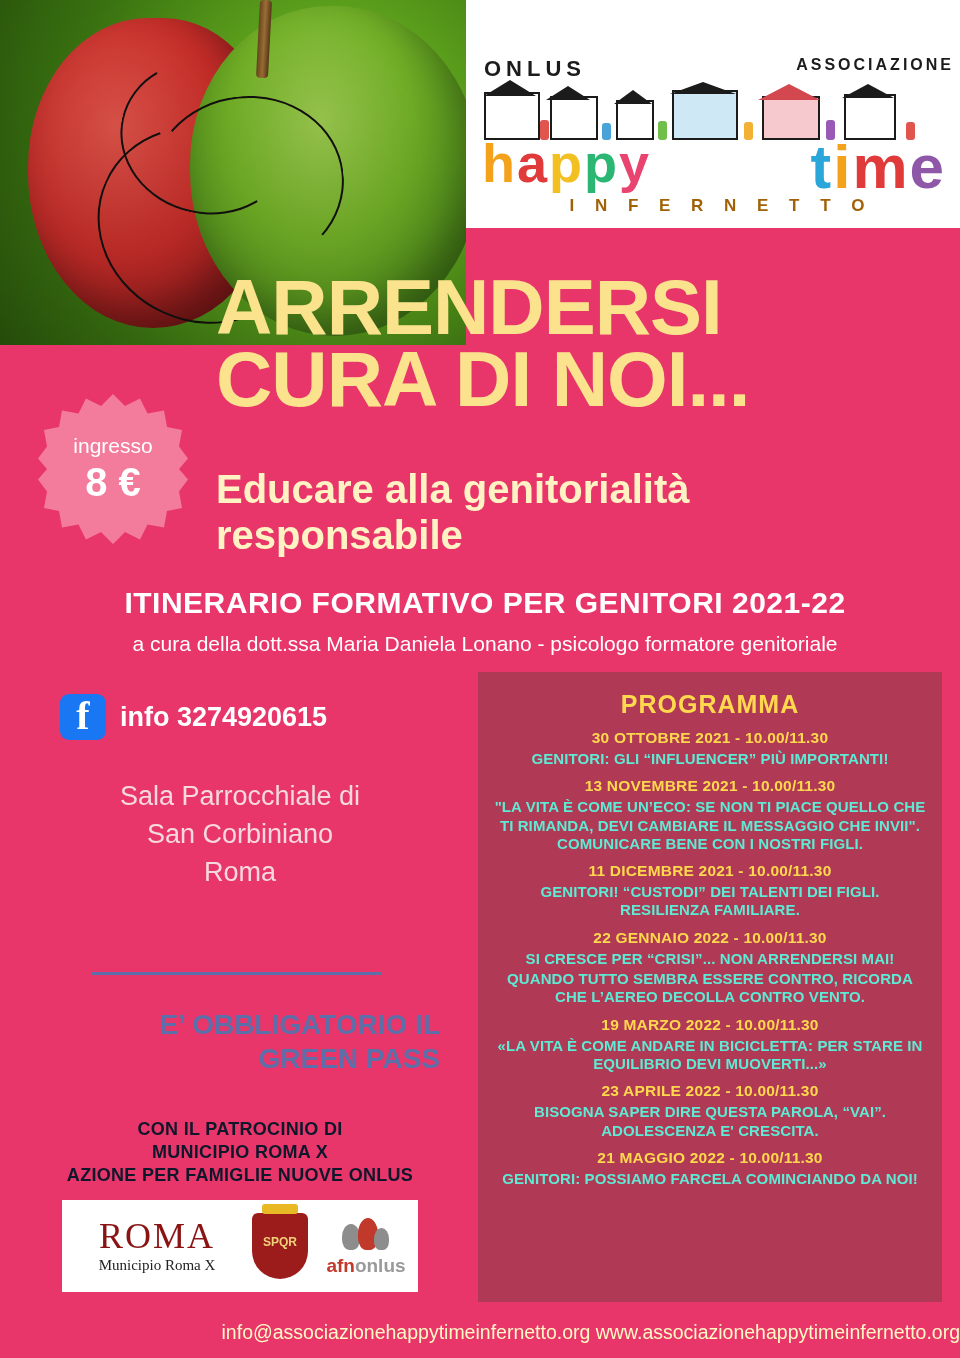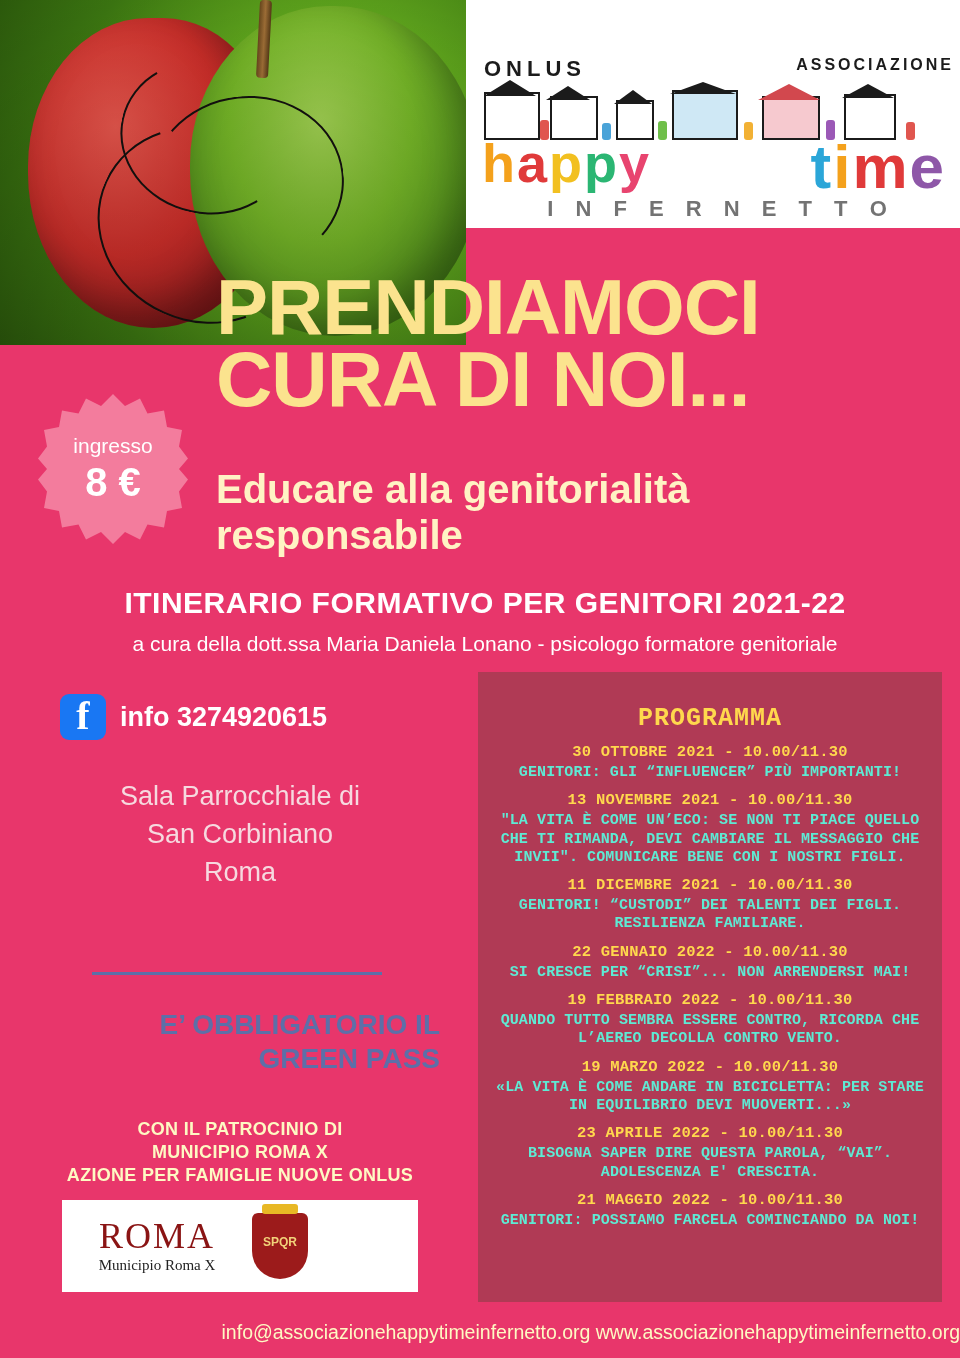--- a/index.html
+++ b/index.html
@@ -45,21 +45,21 @@
   
   .logo-block{position:absolute;left:466px;top:0;width:494px;height:228px;background:#ffffff;}
   .logo-onlus{position:absolute;left:18px;top:56px;font-weight:bold;font-size:22px;letter-spacing:5px;color:#1b1b1b;}
   .logo-assoc{position:absolute;right:6px;top:56px;font-weight:bold;font-size:16px;letter-spacing:3px;color:#1b1b1b;}
   .skyline{position:absolute;left:10px;top:78px;width:474px;height:62px;}
   .house{position:absolute;bottom:0;border:2px solid #1b1b1b;background:#fff;}
   .roof{position:absolute;width:0;height:0;border-left:26px solid transparent;border-right:26px solid transparent;}
   .happy{position:absolute;left:16px;top:136px;font-size:54px;font-weight:bold;letter-spacing:2px;line-height:1;}
   .happy span{display:inline-block;}
   .time{position:absolute;right:14px;top:136px;font-size:62px;font-weight:bold;letter-spacing:2px;line-height:1;}
-  .infernetto{position:absolute;left:16px;right:0;top:196px;text-align:center;font-size:22px;letter-spacing:8px;color:#737373;font-weight:bold;}
+  .infernetto{position:absolute;left:16px;right:0;top:196px;text-align:center;font-size:17px;letter-spacing:8px;color:#a16207;font-weight:bold;}
   .kid{position:absolute;bottom:0;width:9px;border-radius:3px;}
 
   
   .headline{
     position:absolute;left:216px;top:272px;width:740px;
     color:#fbe38e;font-weight:bold;font-size:78px;line-height:0.92;letter-spacing:-1px;
   }
   .headline .l2{display:block;}
   .subhead{
     position:absolute;left:216px;top:466px;width:700px;
@@ -100,42 +100,42 @@
     position:absolute;left:40px;top:778px;width:400px;text-align:center;
     color:#f6d9df;font-size:27px;line-height:1.40;
   }
   .divider{position:absolute;left:92px;top:972px;width:290px;height:3px;background:#5d6fa8;}
   .greenpass{
     position:absolute;left:40px;top:1008px;width:400px;text-align:right;
     color:#5d6fa8;font-weight:bold;font-size:28px;line-height:1.22;
   }
   .patrocinio{
     position:absolute;left:30px;top:1118px;width:420px;text-align:center;
-    color:#fef9c3;font-weight:bold;font-size:18px;line-height:1.28;letter-spacing:.3px;
+    color:#0f172a;font-weight:bold;font-size:18px;line-height:1.28;letter-spacing:.3px;
   }
   .sponsor-box{
     position:absolute;left:62px;top:1200px;width:356px;height:92px;background:#ffffff;
     display:flex;align-items:center;
   }
   .roma-logo{width:190px;text-align:center;}
   .roma-logo .rl1{color:#8a1414;font-family:"Liberation Serif",serif;font-size:36px;letter-spacing:2px;line-height:1;}
   .roma-logo .rl2{color:#222;font-family:"Liberation Serif",serif;font-size:15px;margin-top:3px;}
   .crest{width:56px;height:66px;background:#9c1b1b;border-radius:6px 6px 28px 28px;position:relative;margin-right:6px;}
   .crest::before{content:"";position:absolute;left:10px;top:-9px;width:36px;height:10px;background:#e8b825;border-radius:3px;}
   .crest span{position:absolute;left:0;right:0;top:22px;text-align:center;color:#f2d27a;font-size:12px;font-weight:bold;}
   .afn{flex:1;display:flex;flex-direction:column;align-items:center;}
   .afn-mark{width:52px;height:36px;position:relative;}
   .afn-mark i{position:absolute;display:block;border-radius:50% 50% 40% 40%;}
   .afn-txt{margin-top:3px;font-size:19px;font-weight:bold;color:#9a9a9a;}
   .afn-txt b{color:#c0392b;}
 
   
   .programma{
     position:absolute;left:478px;top:672px;width:464px;height:630px;
-    background:#b03a55;color:#ffe9a8;text-align:center;padding:26px 16px 0;box-sizing:border-box;font-family:Liberation Mono, monospace;
+    background:#b03a55;color:#ffe9a8;text-align:center;padding:12px 16px 0;box-sizing:border-box;
   }
   .programma h2{
     margin:6px 0 10px;color:#ffd84d;font-size:25px;letter-spacing:1px;font-weight:bold;
   }
   .p-date{color:#ffd84d;font-weight:bold;font-size:15.5px;margin:9px 0 3px;letter-spacing:.2px;}
   .p-title{color:#5eead4;font-weight:bold;font-size:15px;line-height:1.22;margin:0 0 2px;letter-spacing:.1px;}
 
   
   .footer{
     position:absolute;left:0;right:0;bottom:14px;text-align:right;
@@ -187,21 +187,21 @@
         <span style="color:#f4a11c;">h</span><span style="color:#e03a3a;">a</span><span style="color:#f2c020;">p</span><span style="color:#2bb673;">p</span><span style="color:#e8446f;">y</span>
       </div>
       <div class="time">
         <span style="color:#2ba6d8;">t</span><span style="color:#f4a11c;">i</span><span style="color:#e03a3a;">m</span><span style="color:#8e57a8;">e</span>
       </div>
       <div class="infernetto">I N F E R N E T T O</div>
     </div>
   </div>
 
   <div class="headline">
-    <span>PRENDIAMOCI</span>
+    <span>ARRENDERSI</span>
     <span class="l2">CURA DI NOI...</span>
   </div>
   <div class="subhead">
     <div>Educare alla genitorialità</div>
     <div>responsabile</div>
   </div>
 
   <div class="price-badge">
     <div class="lbl">ingresso</div>
     <div class="amt">8 €</div>
@@ -235,38 +235,47 @@
   </div>
 
   <div class="sponsor-box">
     <div class="roma-logo">
       <div class="rl1">ROMA</div>
       <div class="rl2">Municipio Roma X</div>
     </div>
     <div class="crest">
       <span>SPQR</span>
     </div>
+    <div class="afn">
+      <div class="afn-mark">
+        <i style="left:2px;top:8px;width:18px;height:26px;background:#8d8d8d;"></i>
+        <i style="left:18px;top:2px;width:20px;height:32px;background:#c0392b;"></i>
+        <i style="left:34px;top:12px;width:15px;height:22px;background:#8d8d8d;"></i>
+      </div>
+      <div class="afn-txt">
+        <b>afn</b><span>onlus</span>
+      </div>
+    </div>
   </div>
 
   <div class="programma">
     <h2>PROGRAMMA</h2>
 
     <div class="p-date">30 OTTOBRE 2021 - 10.00/11.30</div>
     <div class="p-title">GENITORI: GLI “INFLUENCER” PIÙ IMPORTANTI!</div>
 
     <div class="p-date">13 NOVEMBRE 2021 - 10.00/11.30</div>
     <div class="p-title">"LA VITA È COME UN’ECO: SE NON TI PIACE QUELLO CHE TI RIMANDA, DEVI CAMBIARE IL MESSAGGIO CHE INVII". COMUNICARE BENE CON I NOSTRI FIGLI.</div>
 
     <div class="p-date">11 DICEMBRE 2021 - 10.00/11.30</div>
     <div class="p-title">GENITORI! “CUSTODI” DEI TALENTI DEI FIGLI. RESILIENZA FAMILIARE.</div>
 
     <div class="p-date">22 GENNAIO 2022 - 10.00/11.30</div>
     <div class="p-title">SI CRESCE PER “CRISI”... NON ARRENDERSI MAI!</div>
 
-    <div class="p-date">19 FEBBRAIO 2022 - 10.00/11.30</div>
     <div class="p-title">QUANDO TUTTO SEMBRA ESSERE CONTRO, RICORDA CHE L’AEREO DECOLLA CONTRO VENTO.</div>
 
     <div class="p-date">19 MARZO 2022 - 10.00/11.30</div>
     <div class="p-title">«LA VITA È COME ANDARE IN BICICLETTA: PER STARE IN EQUILIBRIO DEVI MUOVERTI...»</div>
 
     <div class="p-date">23 APRILE 2022 - 10.00/11.30</div>
     <div class="p-title">BISOGNA SAPER DIRE QUESTA PAROLA, “VAI”. ADOLESCENZA E' CRESCITA.</div>
 
     <div class="p-date">21 MAGGIO 2022 - 10.00/11.30</div>
     <div class="p-title">GENITORI: POSSIAMO FARCELA COMINCIANDO DA NOI!</div>

